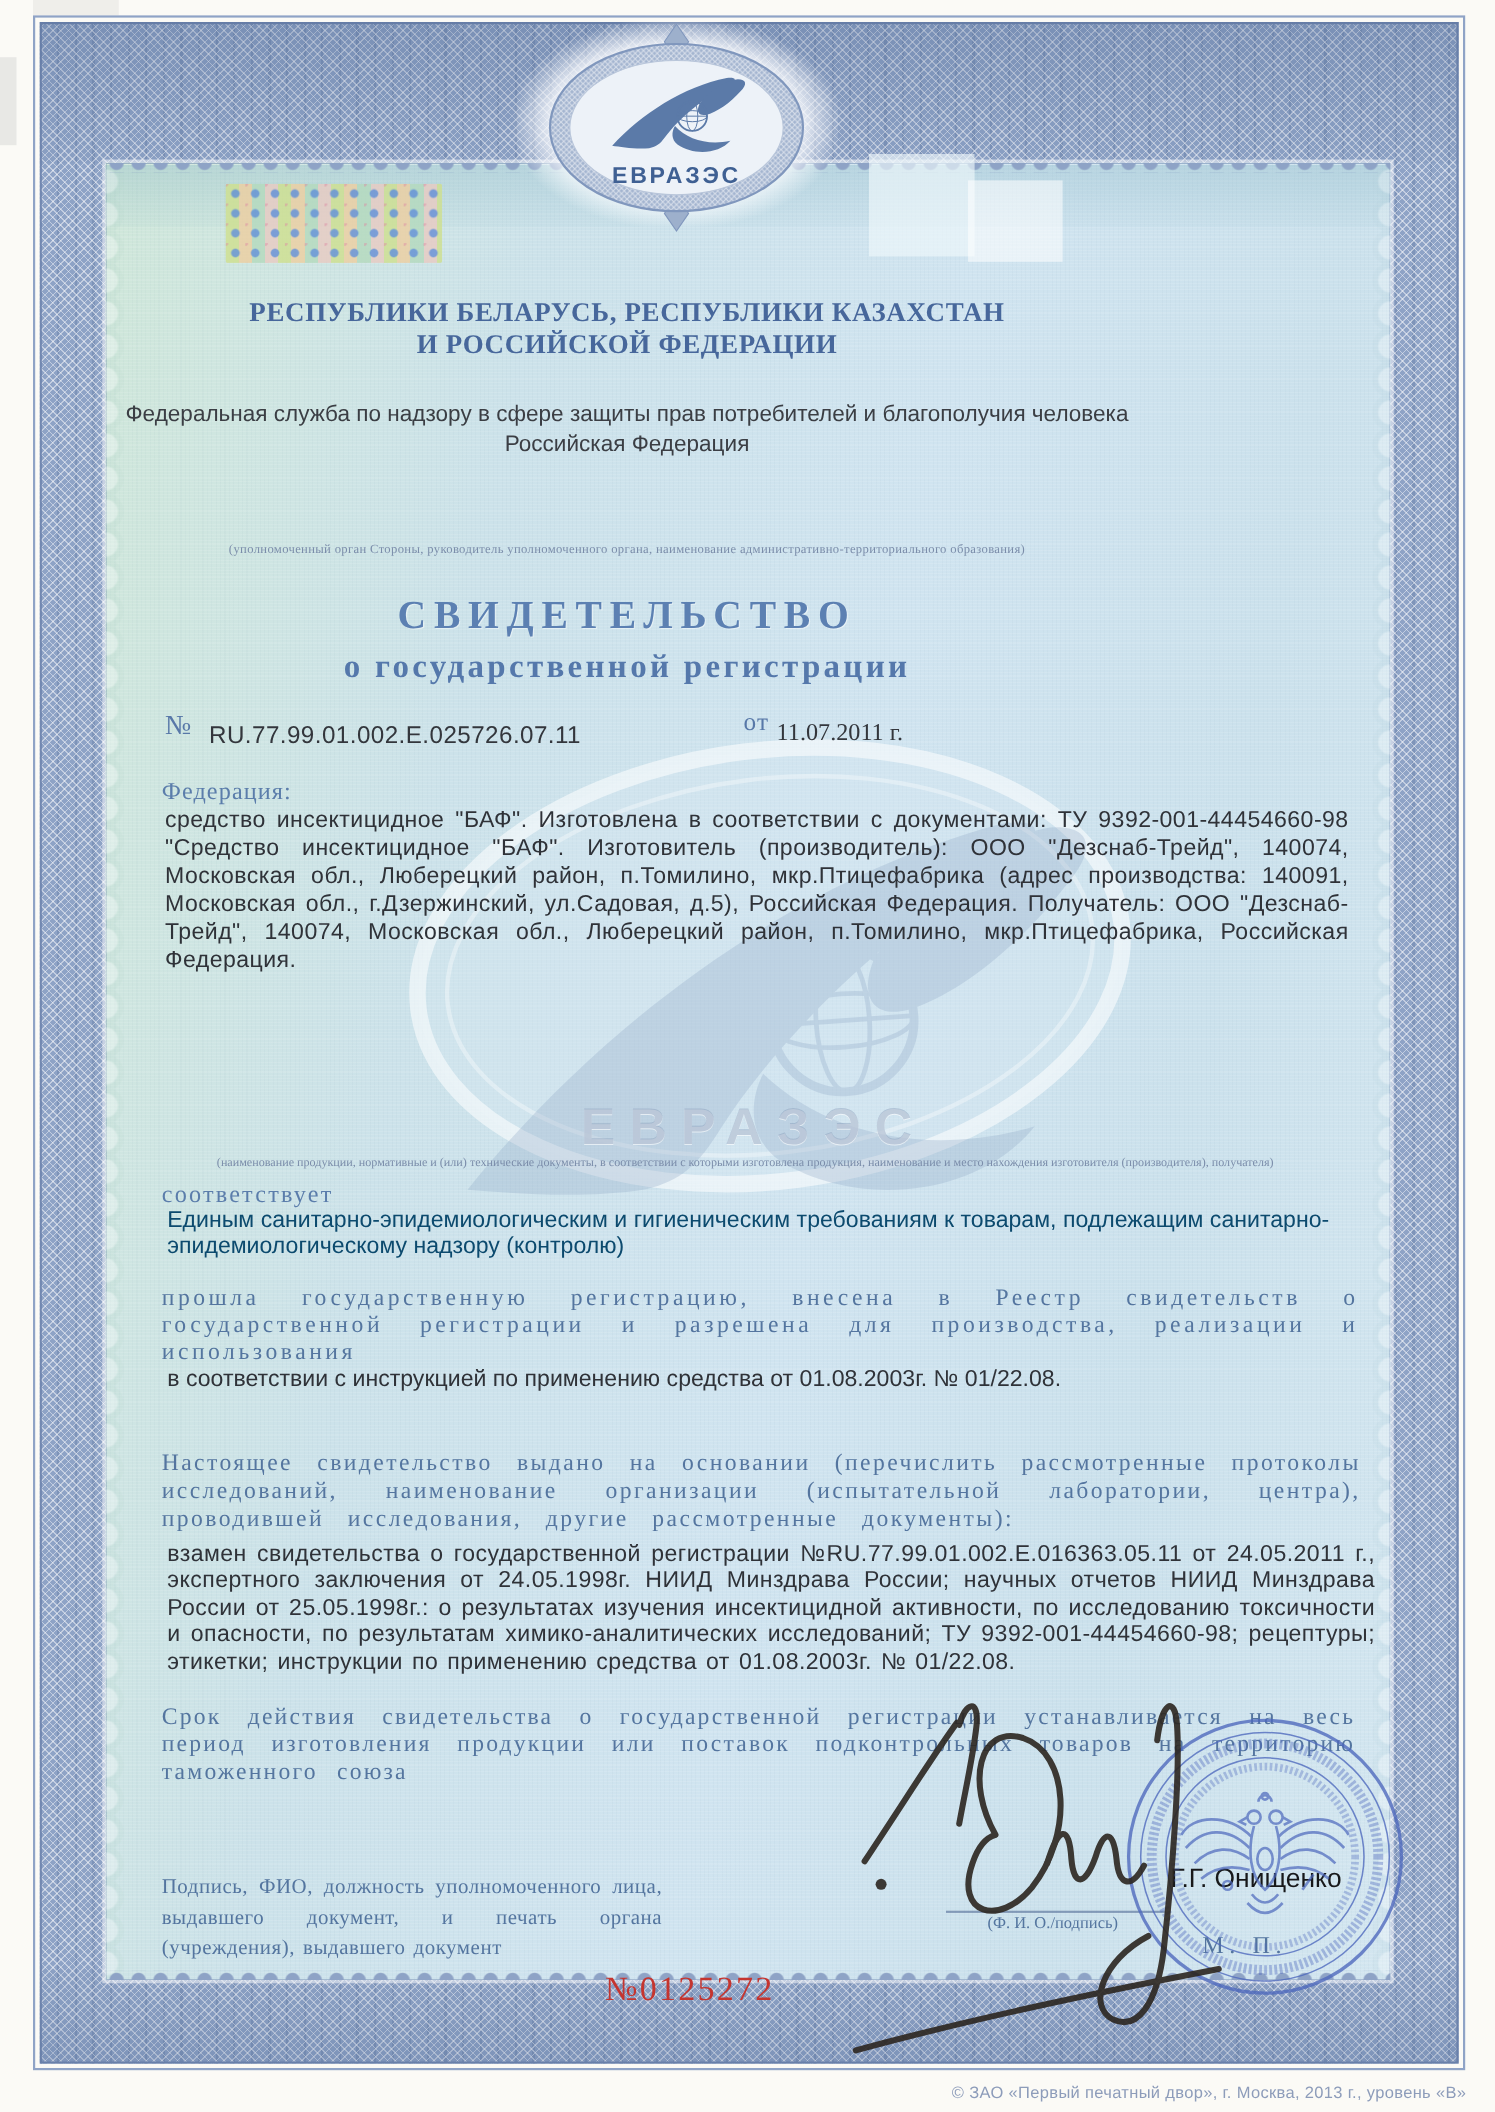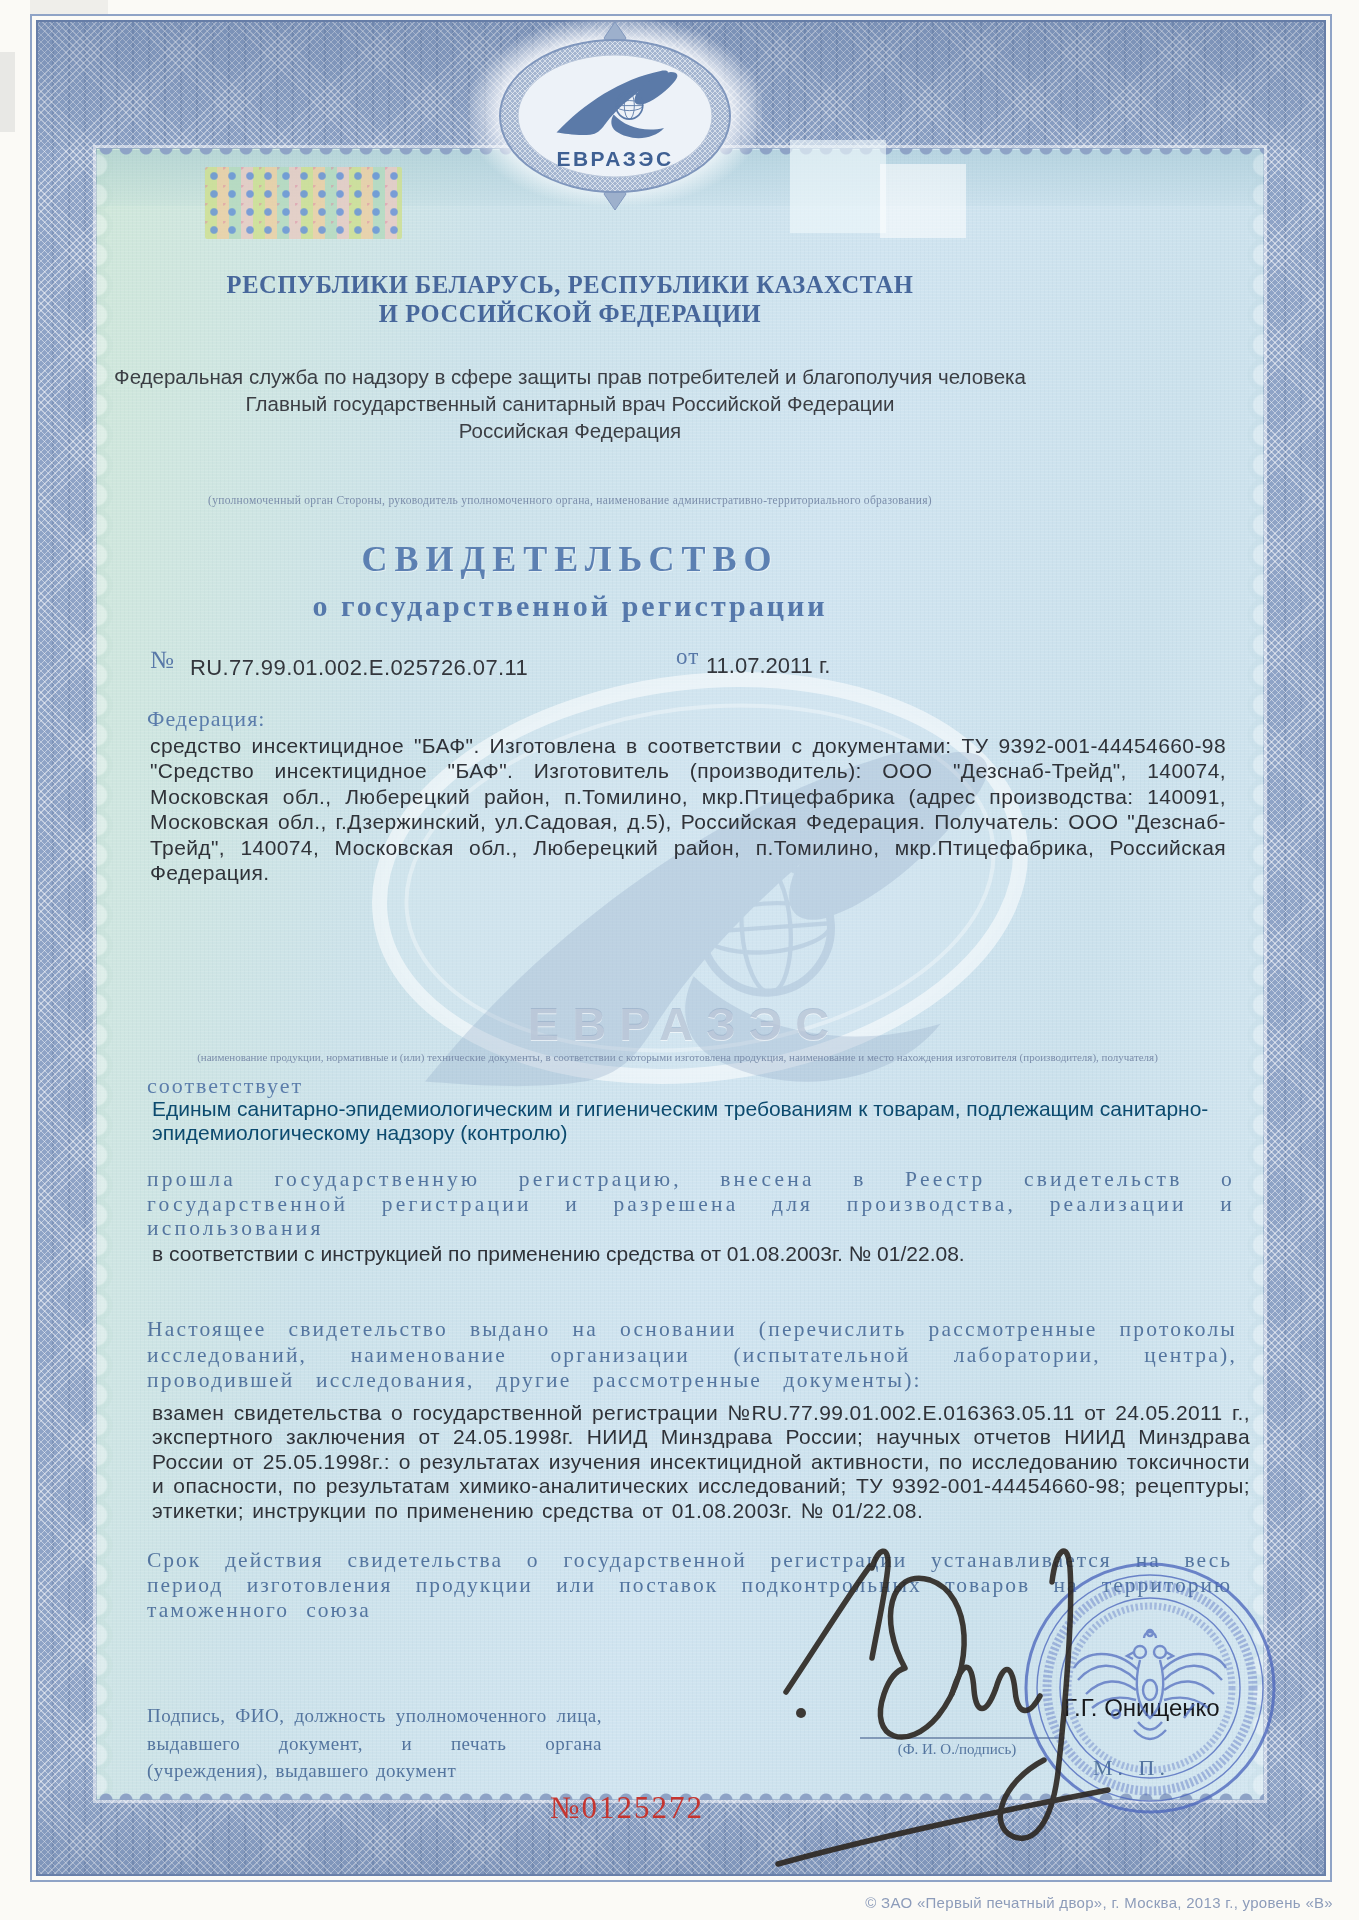--- a/index.html
+++ b/index.html
@@ -66,21 +66,21 @@
     font-size:11.5px;color:#7b8daa;letter-spacing:.3px;}
   .doc-title{left:100px;top:538px;width:940px;text-align:center;font-weight:bold;
     font-size:36px;letter-spacing:7px;color:#5c80b2;text-shadow:1px 1px 0 rgba(255,255,255,.45);}
   .doc-subtitle{left:100px;top:589px;width:940px;text-align:center;font-weight:bold;
     font-size:30px;letter-spacing:3px;color:#5578ab;}
 
   
   .num-label{left:150px;top:646px;font-size:25px;color:#5878a8;}
   .num-value{left:190px;top:655px;font-family:"Liberation Sans",sans-serif;font-size:22px;color:#33363c;letter-spacing:.4px;}
   .date-label{left:676px;top:644px;font-size:23px;color:#5878a8;letter-spacing:1px;}
-  .date-value{left:706px;top:653px;font-family:Liberation Sans, sans-serif;font-size:22px;color:#33363c;}
+  .date-value{left:706px;top:653px;font-family:Liberation Serif, serif;font-size:22px;color:#33363c;}
 
   
   .product-label{left:147px;top:706px;font-size:22px;color:#5b7dab;letter-spacing:1px;}
   .product-text{left:150px;top:733px;width:1076px;text-align:justify;
     font-family:"Liberation Sans",sans-serif;font-size:21px;line-height:25.4px;color:#2f3238;letter-spacing:.4px;}
   .product-caption{left:105px;top:1051px;width:1145px;text-align:center;font-size:11px;color:#7b8daa;}
   .conforms-label{left:147px;top:1073px;font-size:22px;letter-spacing:2px;color:#5b7dab;}
   .conforms-text{left:152px;top:1097px;width:1060px;
     font-family:Liberation Sans, sans-serif;font-size:21px;line-height:23.8px;color:#0c4a6e;}
   .registered-text{left:147px;top:1167px;width:1088px;text-align:justify;
@@ -171,21 +171,20 @@
     <use href="#swoosh" transform="translate(2,-16) scale(0.56)" style="color:#5b7aa8"></use>
     <text y="50" text-anchor="middle" font-family="Liberation Sans, sans-serif" font-weight="bold" font-size="21" letter-spacing="2.5" fill="#3f6093">ЕВРАЗЭС</text>
   </svg>
 
   <div class="abs union-title">
     <div>РЕСПУБЛИКИ БЕЛАРУСЬ, РЕСПУБЛИКИ КАЗАХСТАН</div>
     <div>И РОССИЙСКОЙ ФЕДЕРАЦИИ</div>
   </div>
   <div class="abs authority">
     <div>Федеральная служба по надзору в сфере защиты прав потребителей и благополучия человека</div>
-    <div>Главный государственный санитарный врач Российской Федерации</div>
     <div>Российская Федерация</div>
   </div>
   <div class="abs authority-caption">(уполномоченный орган Стороны, руководитель уполномоченного органа, наименование административно-территориального образования)</div>
 
   <div class="abs doc-title">СВИДЕТЕЛЬСТВО</div>
   <div class="abs doc-subtitle">о государственной регистрации</div>
 
   <div class="abs num-label">№</div>
   <div class="abs num-value">RU.77.99.01.002.E.025726.07.11</div>
   <div class="abs date-label">от</div>

